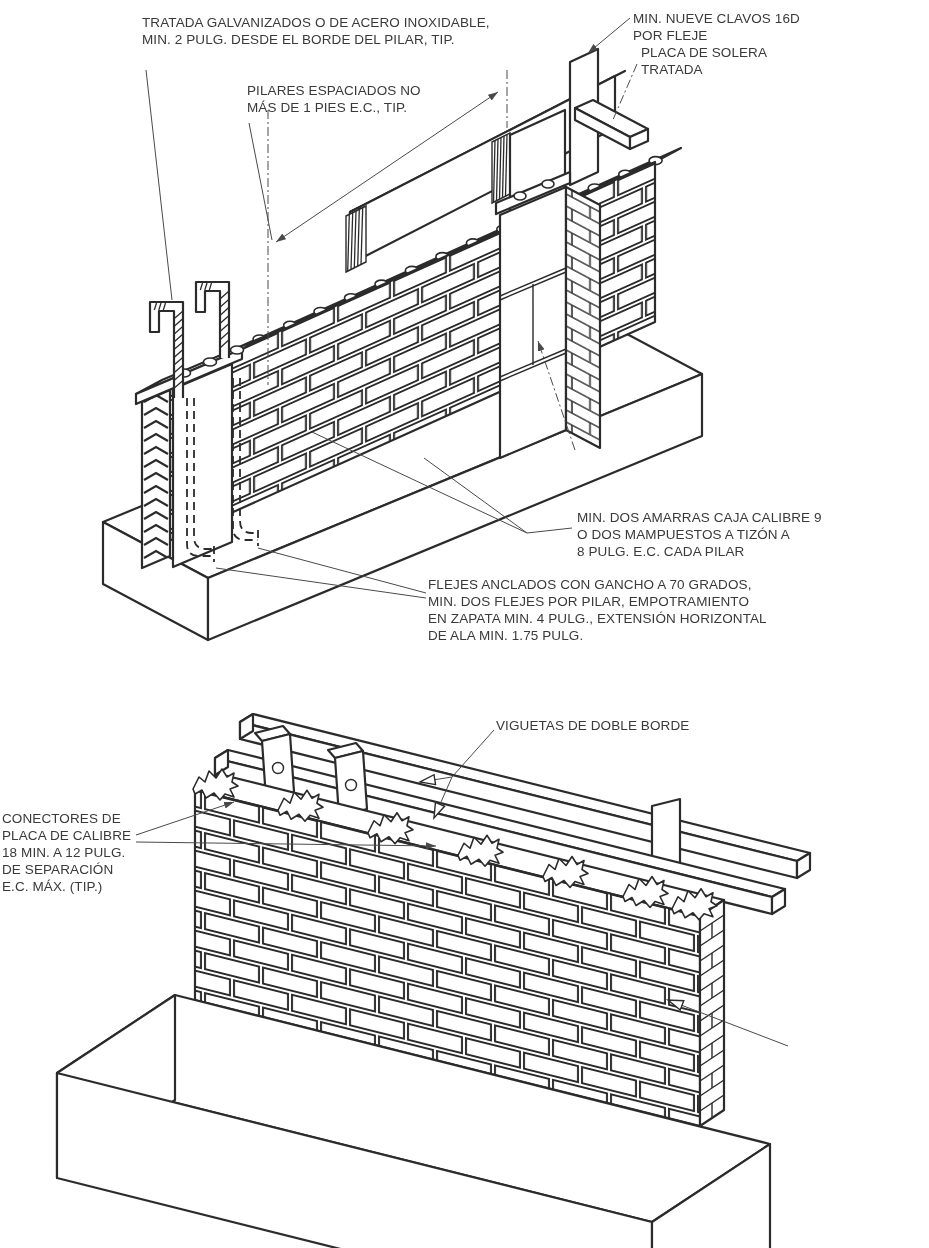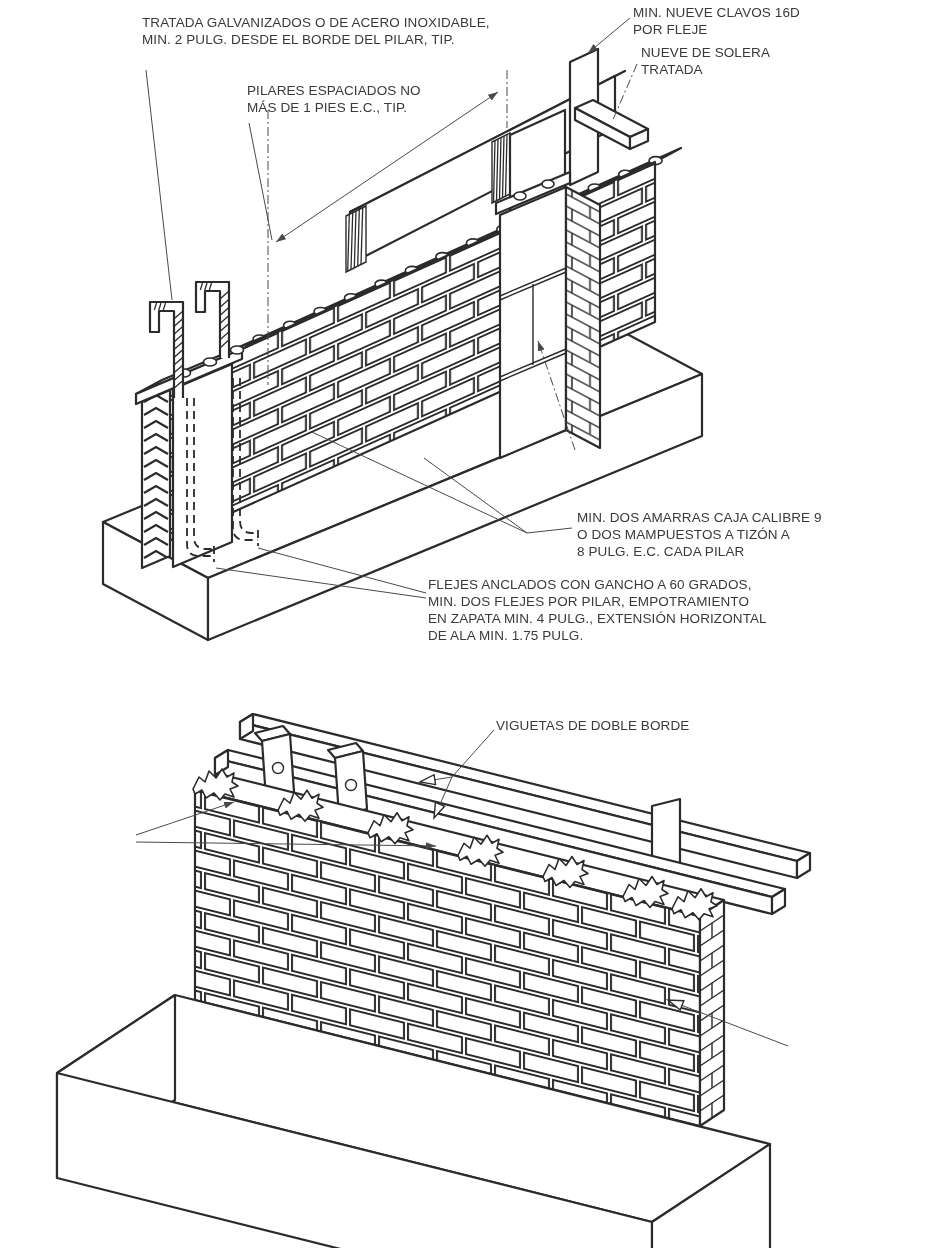--- a/index.html
+++ b/index.html
@@ -283,37 +283,44 @@
   </svg>
 
   <div class="lbl" style="left:142px;top:14px">
     <div>TRATADA GALVANIZADOS O DE ACERO INOXIDABLE,</div>
     <div>MIN. 2 PULG. DESDE EL BORDE DEL PILAR, TIP.</div>
   </div>
   <div class="lbl" style="left:247px;top:82px">
     <div>PILARES ESPACIADOS NO</div>
     <div>MÁS DE 1 PIES E.C., TIP.</div>
   </div>
-  <div class="lbl" style="left:633px;top:4px">
+  <div class="lbl" style="left:633px;top:10px">
     <div>MIN. NUEVE CLAVOS 16D</div>
     <div>POR FLEJE</div>
   </div>
   <div class="lbl" style="left:641px;top:44px">
-    <div>NUEVE DE SOLERA</div>
+    <div>PLACA DE SOLERA</div>
     <div>TRATADA</div>
   </div>
   <div class="lbl" style="left:577px;top:509px">
     <div>MIN. DOS AMARRAS CAJA CALIBRE 9</div>
     <div>O DOS MAMPUESTOS A TIZÓN A</div>
     <div>8 PULG. E.C. CADA PILAR</div>
   </div>
   <div class="lbl" style="left:428px;top:576px">
-    <div>FLEJES ANCLADOS CON GANCHO A 60 GRADOS,</div>
+    <div>FLEJES ANCLADOS CON GANCHO A 70 GRADOS,</div>
     <div>MIN. DOS FLEJES POR PILAR, EMPOTRAMIENTO</div>
     <div>EN ZAPATA MIN. 4 PULG., EXTENSIÓN HORIZONTAL</div>
     <div>DE ALA MIN. 1.75 PULG.</div>
   </div>
 
   <div class="lbl" style="left:496px;top:717px">
     <div>VIGUETAS DE DOBLE BORDE</div>
   </div>
+  <div class="lbl" style="left:2px;top:810px">
+    <div>CONECTORES DE</div>
+    <div>PLACA DE CALIBRE</div>
+    <div>18 MIN. A 12 PULG.</div>
+    <div>DE SEPARACIÓN</div>
+    <div>E.C. MÁX. (TIP.)</div>
+  </div>
 
 </div>
 
 </body></html>

